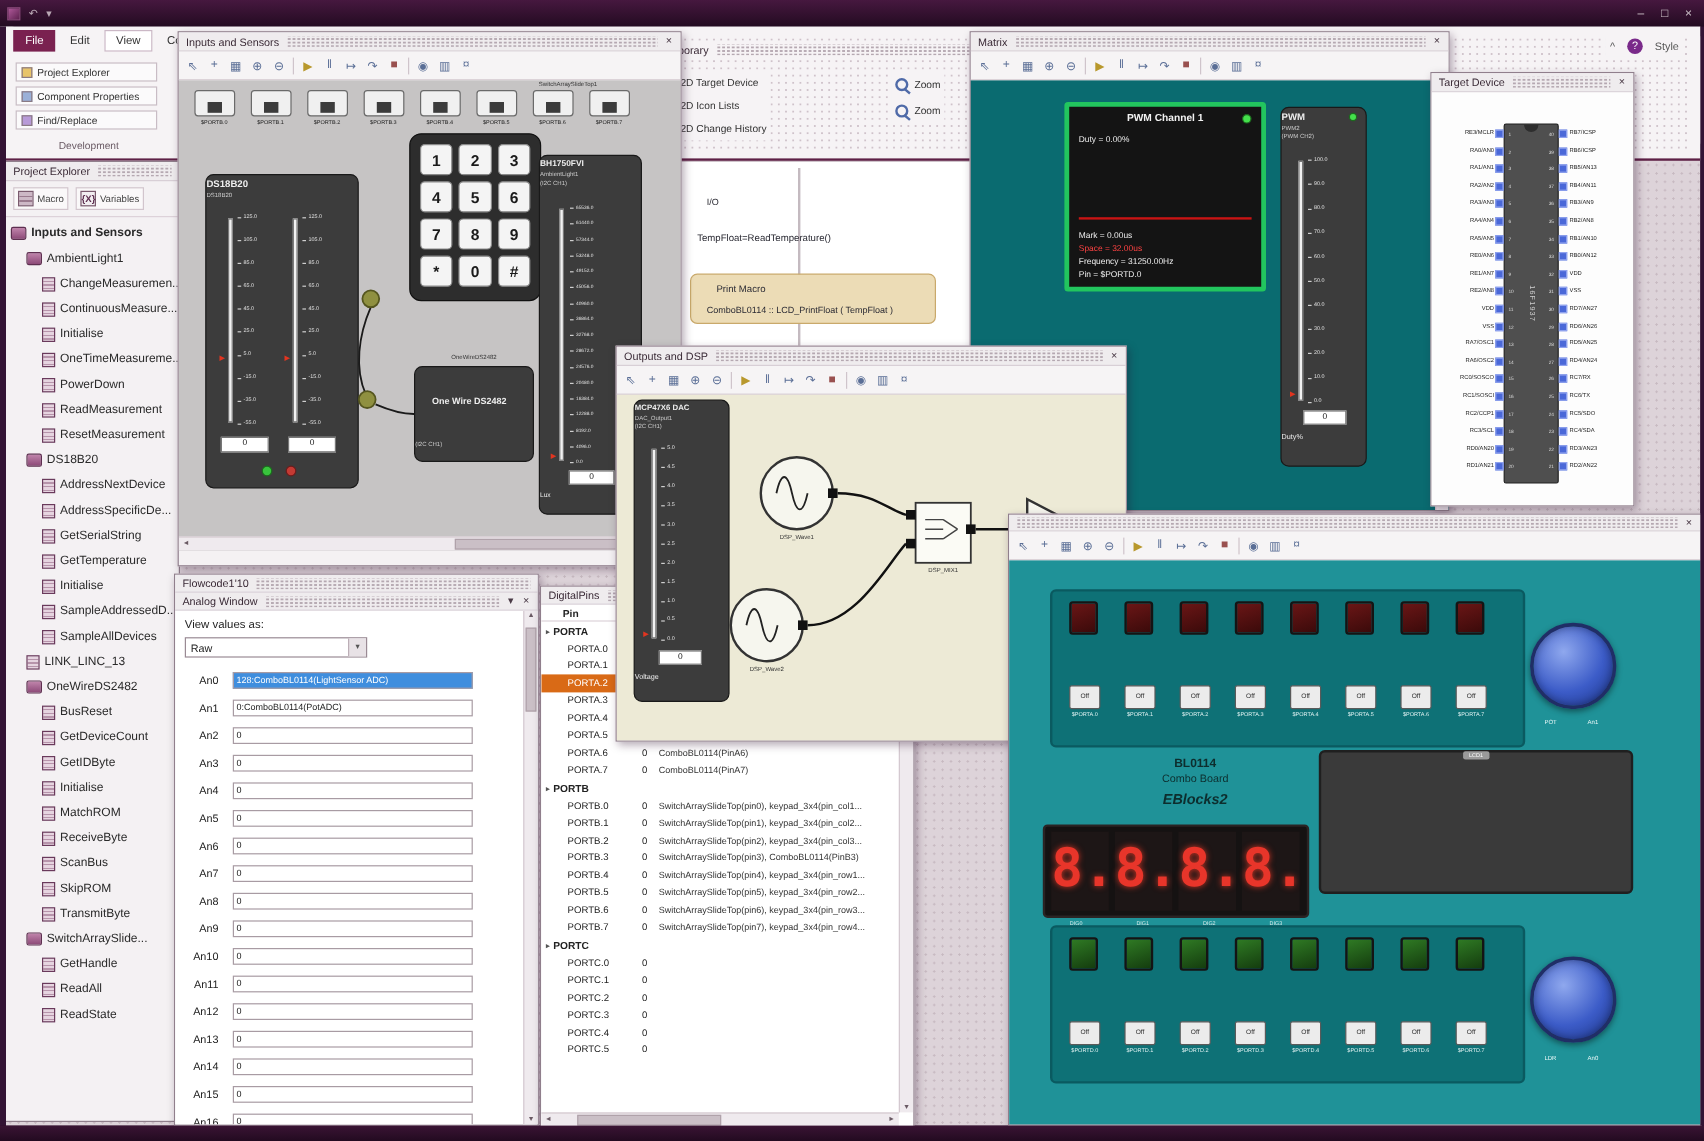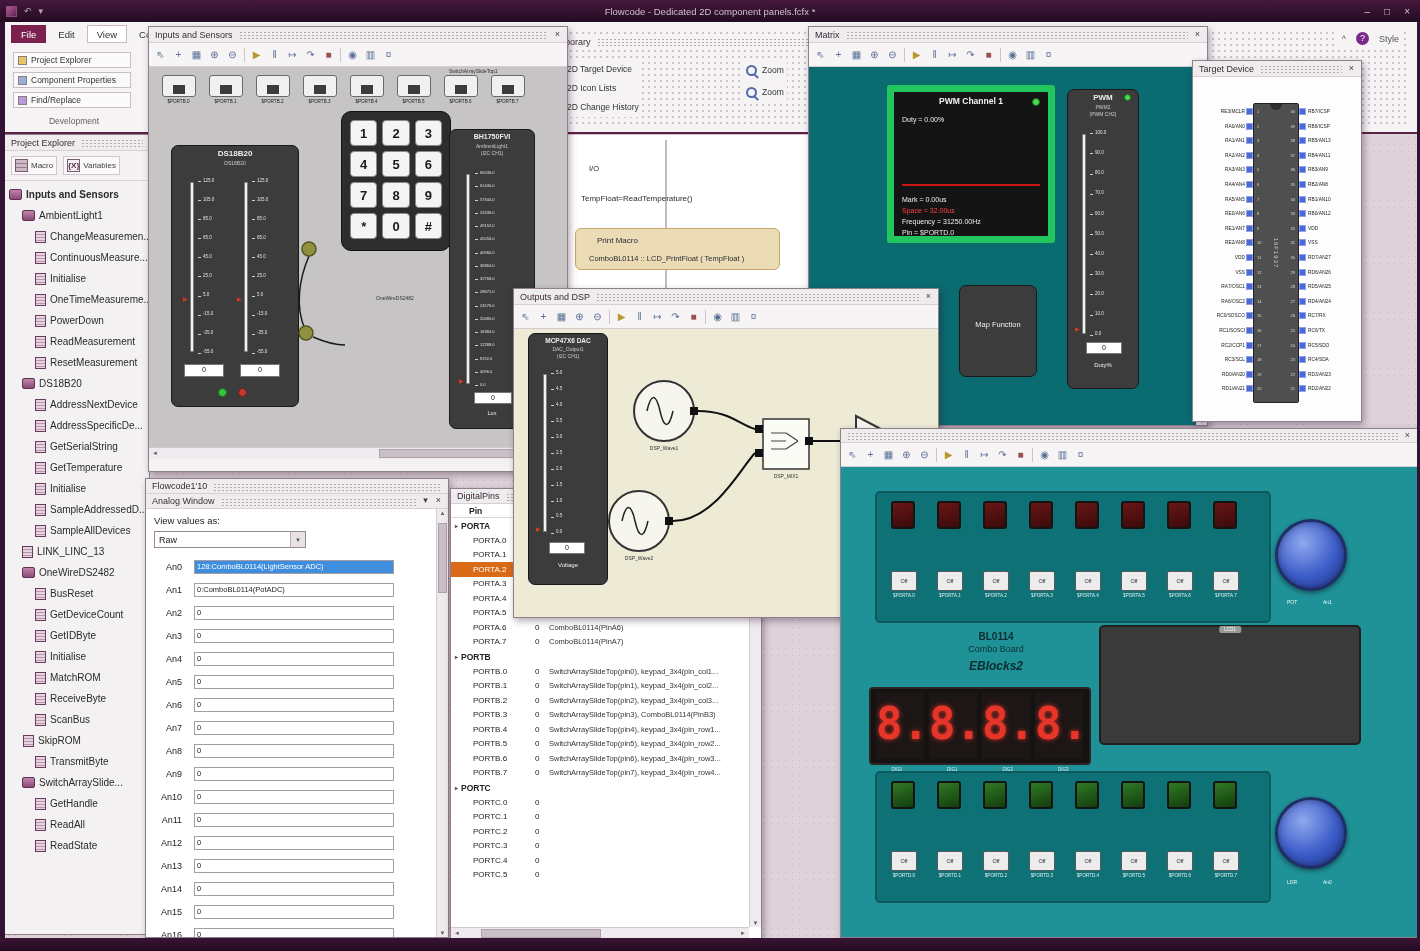--- a/index.html
+++ b/index.html
@@ -79,21 +79,21 @@
 .pe-chip-label{font-size:8px;color:#444}
 #pe-tree{position:absolute;left:0;top:47px;right:0;bottom:0;overflow:hidden;padding-top:2px}
 .pe-row{height:21px;display:flex;align-items:center;font-size:10px;color:#2a2a2a;white-space:nowrap;overflow:hidden}
 .pe-ic{width:13px;height:11px;margin-right:4px;flex:none}
 .pe-ic.folder,.pe-ic.root{background:linear-gradient(#c084ab,#8d4a78);border:1px solid #5e2f50;border-radius:2px}
 .pe-ic.macro{width:11px;height:12px;background:repeating-linear-gradient(#e6d4e0 0 2px,#b794ab 2px 3px);border:1px solid #6a3a5c}
 .pe-row.root-row .pe-label{font-weight:bold}
 
 
 .comp{position:absolute;background:#3c3c3c;border:1px solid #191919;border-radius:7px;color:#eee}
-.cline{position:absolute;left:0;right:0;text-align:center;white-space:nowrap}
+.cline{position:absolute;left:0;right:0;text-align:left;white-space:nowrap}
 .strack{position:absolute;width:4px;background:#f2f2f2;border:1px solid #7a7a7a}
 .scale{position:absolute;display:flex;flex-direction:column;justify-content:space-between;align-items:flex-start}
 .tick{font-size:4.5px;color:#e2e2e2;line-height:1;padding-left:7px;position:relative;white-space:nowrap}
 .tick::before{content:"";position:absolute;left:2px;top:50%;width:3px;height:1px;background:#cfcfcf}
 .smark{position:absolute;color:#e23520;font-size:6px;line-height:1}
 .vbox{position:absolute;background:#fff;color:#111;border:1px solid #777;font-size:7px;line-height:10px;text-align:center}
 .leddot{position:absolute;border-radius:50%}
 
 
 #win-inputs{left:148px;top:26px;width:420px;height:446px;z-index:14}
@@ -106,21 +106,21 @@
 .comp-taglabel{position:absolute;font-size:5px;color:#333;white-space:nowrap}
 .kp{position:absolute;left:192px;top:44px;width:110px;height:140px;background:#2d2d2d;border:1px solid #111;border-radius:10px;padding:8px}
 #keypad-grid{display:grid;grid-template-columns:repeat(3,1fr);gap:5px}
 .kp-key{height:26px;background:#f4f4f4;border:1px solid #8a8a8a;border-radius:4px;color:#1a1a1a;font-weight:bold;font-size:13px;display:flex;align-items:center;justify-content:center}
 #in-hscroll{left:0;right:0;bottom:0;height:12px}
 .wire-svg{position:absolute;inset:0;pointer-events:none}
 
 
 #win-matrix{left:808px;top:26px;width:400px;height:400px;z-index:10}
 #mx-content{top:40px;background:#0a6b70}
-.scope{position:absolute;left:78px;top:18px;width:168px;height:158px;background:#141414;border:7px solid #22c55e;border-radius:3px}
+.scope{position:absolute;left:78px;top:18px;width:168px;height:158px;background:#141414;border:4px solid #22c55e;border-radius:3px}
 .scope .t{position:absolute;left:0;right:0;top:4px;text-align:center;font-size:8.5px;font-weight:bold;color:#f2f2f2}
 .scope .l{position:absolute;left:8px;font-size:7px;color:#eee;white-space:nowrap}
 .redline{position:absolute;left:8px;right:8px;top:92px;height:2px;background:#c81414}
 
 
 #win-target{left:1192px;top:60px;width:170px;height:362px;z-index:10}
 #td-content{top:16px;background:#fdfdfd}
 .chip{position:absolute;left:60px;top:26px;width:46px;height:300px;background:#4f4f4f;border:1px solid #222;border-radius:2px}
 .chip-notch{position:absolute;left:50%;top:0;transform:translateX(-50%);width:12px;height:6px;background:#2e2e2e;border-radius:0 0 6px 6px}
 .chip-name{position:absolute;left:50%;top:50%;transform:translate(-50%,-50%) rotate(90deg);font-size:6px;color:#cfcfcf;letter-spacing:1px;white-space:nowrap}
@@ -379,21 +379,21 @@
           <div class="pe-label">MatchROM</div>
         </div>
         <div class="pe-row" style="padding-left: 30px;">
           <div class="pe-ic macro"></div>
           <div class="pe-label">ReceiveByte</div>
         </div>
         <div class="pe-row" style="padding-left: 30px;">
           <div class="pe-ic macro"></div>
           <div class="pe-label">ScanBus</div>
         </div>
-        <div class="pe-row" style="padding-left: 18px;">
+        <div class="pe-row" style="padding-left: 30px;">
           <div class="pe-ic macro"></div>
           <div class="pe-label">SkipROM</div>
         </div>
         <div class="pe-row" style="padding-left: 30px;">
           <div class="pe-ic macro"></div>
           <div class="pe-label">TransmitByte</div>
         </div>
         <div class="pe-row" style="padding-left: 17px;">
           <div class="pe-ic folder"></div>
           <div class="pe-label">SwitchArraySlide...</div>
@@ -462,23 +462,20 @@
             <div class="tick">50.0</div>
             <div class="tick">40.0</div>
             <div class="tick">30.0</div>
             <div class="tick">20.0</div>
             <div class="tick">10.0</div>
             <div class="tick">0.0</div>
           </div>
         <div class="smark" style="left:7px;top:236px">▶</div>
         <div class="vbox" style="left:18px;top:252px;width:36px;height:12px">0</div>
         <div class="cline" style="top:272px;font-size:6px">Duty%</div>
-      </div>
-      <div class="comp" style="left:150px;top:218px;width:78px;height:92px">
-        <div class="cline" style="top:34px;font-size:7.5px;white-space:normal;padding:0 8px">Map Function</div>
       </div>
       <div class="vscroll" style="right:0;top:0;bottom:0;width:11px">
         <div class="sarrow" style="top:1px;left:0;right:0">▲</div>
         <div class="sthumb" style="top:14px;left:1px;right:1px;height:60px"></div>
         <div class="sarrow" style="bottom:1px;left:0;right:0">▼</div>
       </div>
     </div>
   </div>
 
   <div class="win" id="win-target">
@@ -770,20 +767,24 @@
             <div class="tick" style="font-size: 4px;">8192.0</div>
             <div class="tick" style="font-size: 4px;">4096.0</div>
             <div class="tick" style="font-size: 4px;">0.0</div>
           </div>
         <div class="smark" style="left:9px;top:248px">▶</div>
         <div class="vbox" style="left:24px;top:262px;width:38px;height:12px">0</div>
         <div class="cline" style="top:280px;font-size:5.5px">Lux</div>
       </div>
 
       <div class="comp-taglabel" style="left:196px;top:228px;width:100px;text-align:center">OneWireDS2482</div>
+      <div class="comp" style="left:196px;top:238px;width:100px;height:80px">
+        <div class="cline" style="top:24px;font-size:7.5px;font-weight:bold;white-space:normal;padding:0 14px">One Wire DS2482</div>
+        <div class="cline" style="top:62px;font-size:5px;color:#ccc">(I2C CH1)</div>
+      </div>
 
       <svg class="wire-svg" width="418" height="394">
         <path d="M160,189 C150,212 146,240 156,262" stroke="#1a1a1a" stroke-width="1.5" fill="none"></path>
         <path d="M164,270 C178,276 186,278 196,278" stroke="#1a1a1a" stroke-width="1.5" fill="none"></path>
         <circle cx="160" cy="182" r="7" fill="#8f9040" stroke="#55561f" stroke-width="1.5"></circle>
         <circle cx="157" cy="266" r="7" fill="#8f9040" stroke="#55561f" stroke-width="1.5"></circle>
       </svg>
 
       <div class="hscroll" id="in-hscroll">
         <div class="sarrow" style="left:1px;top:2px;width:10px">◄</div>
@@ -1261,21 +1262,20 @@
   </div>
 
   <div class="edge-l"></div>
   <div class="edge-r"></div>
   <div class="titlebar">
     <div class="tb-left">
       <span class="appsq"></span>
       <span class="tb-glyph">↶</span>
       <span class="tb-glyph">▾</span>
     </div>
-    <div class="tb-title">Flowcode - Dedicated 2D component panels.fcfx *</div>
     <div class="tb-right">
       <span>–</span>
       <span>□</span>
       <span>×</span>
     </div>
   </div>
   <div class="statusbar"></div>
 </div>
 
 </body></html>

